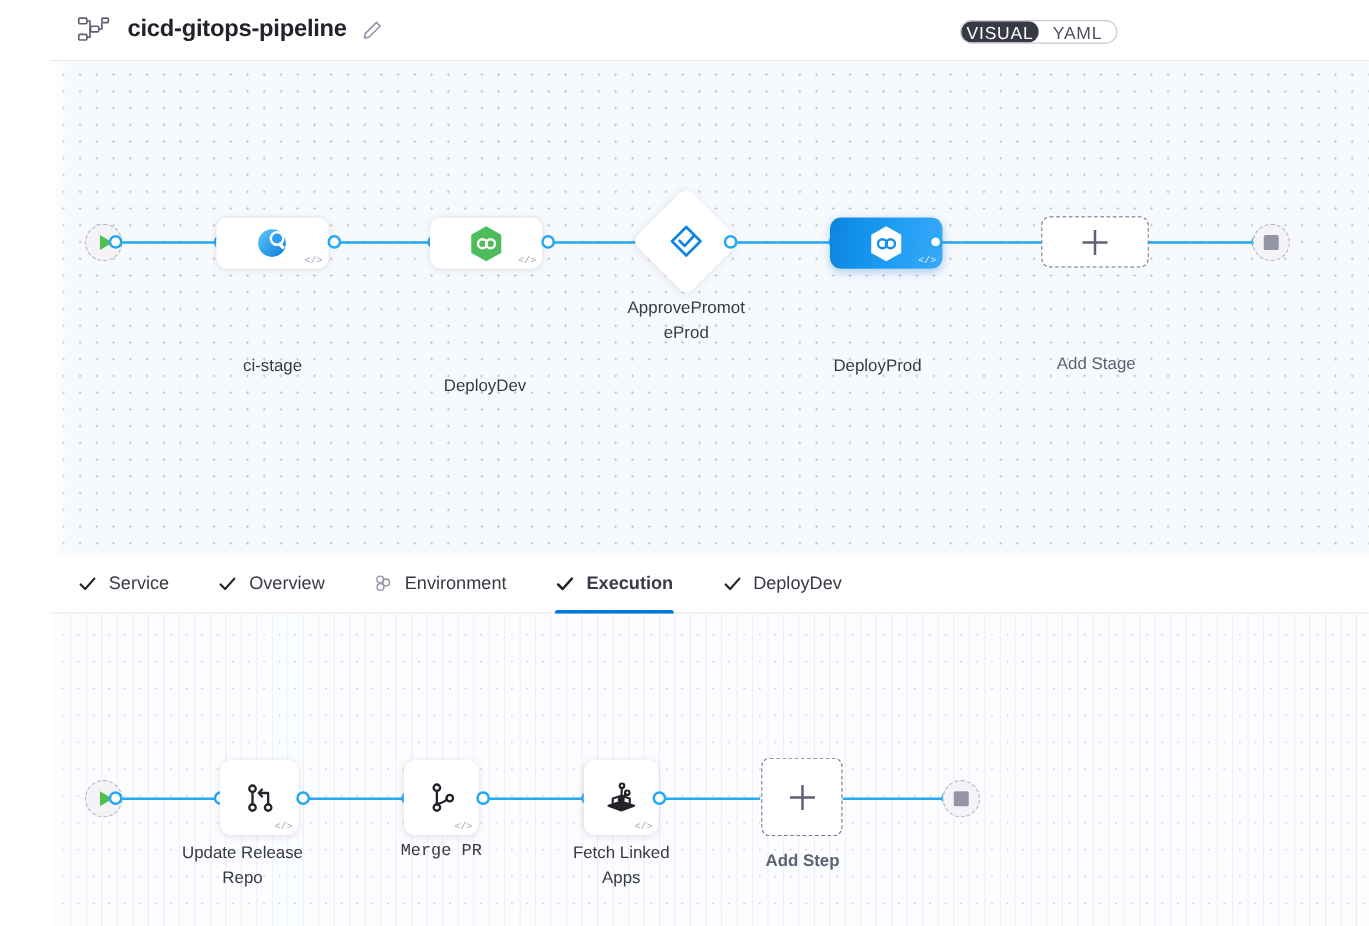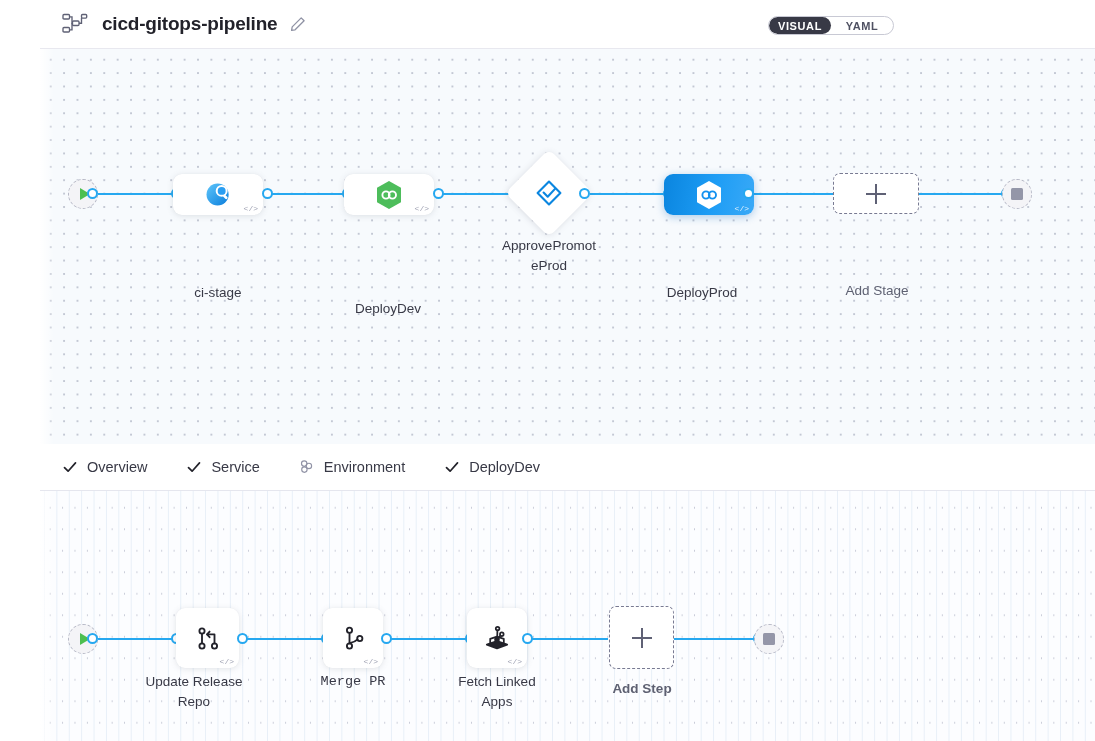--- a/index.html
+++ b/index.html
@@ -38,21 +38,21 @@
     width: 126px; height: 19px;
     border: 1px solid #c8c9d4;
     border-radius: 10px;
     background: #ffffff;
     display: flex; align-items: center;
     overflow: hidden;
   }
   .toggle-seg {
     flex: 1; height: 100%;
     display: flex; align-items: center; justify-content: center;
-    font-size: 11px; font-weight: bold; letter-spacing: 0.6px;
+    font-size: 14px; font-weight: normal; letter-spacing: 0.6px;
     color: #4f5162; cursor: pointer; user-select: none;
   }
   .toggle-seg.active {
     background: #383946; color: #ffffff; border-radius: 10px;
   }
 
   
   .canvas {
     position: absolute; left: 0;
     width: 1095px;
@@ -317,39 +317,47 @@
     </div>
   </div>
 
   <div class="tab-bar">
     <div class="tab">
       <span class="tab-icon">
         <svg viewBox="0 0 16 16" fill="none" stroke="#22222a" stroke-width="1.7" stroke-linecap="round" stroke-linejoin="round">
             <path d="M2.5 8.6 L6.1 12.2 L13.5 3.9"></path>
           </svg>
       </span>
-      <span>Overview</span>
+      <span>Service</span>
     </div>
     <div class="tab">
       <span class="tab-icon">
         <svg viewBox="0 0 16 16" fill="none" stroke="#22222a" stroke-width="1.7" stroke-linecap="round" stroke-linejoin="round">
             <path d="M2.5 8.6 L6.1 12.2 L13.5 3.9"></path>
           </svg>
       </span>
-      <span>Service</span>
+      <span>Overview</span>
     </div>
     <div class="tab">
       <span class="tab-icon">
         <svg viewBox="0 0 16 16" fill="none" stroke="#9193a6" stroke-width="1.15">
           <circle cx="5.2" cy="4.6" r="2.7"></circle>
           <circle cx="9.9" cy="6.9" r="2.7"></circle>
           <circle cx="5.4" cy="10.6" r="2.7"></circle>
         </svg>
       </span>
       <span>Environment</span>
+    </div>
+    <div class="tab active">
+      <span class="tab-icon">
+        <svg viewBox="0 0 16 16" fill="none" stroke="#22222a" stroke-width="2" stroke-linecap="round" stroke-linejoin="round">
+            <path d="M2.5 8.6 L6.1 12.2 L13.5 3.9"></path>
+          </svg>
+      </span>
+      <span>Execution</span>
     </div>
     <div class="tab">
       <span class="tab-icon">
         <svg viewBox="0 0 16 16" fill="none" stroke="#22222a" stroke-width="1.7" stroke-linecap="round" stroke-linejoin="round">
             <path d="M2.5 8.6 L6.1 12.2 L13.5 3.9"></path>
           </svg>
       </span>
       <span>DeployDev</span>
     </div>
   </div>

